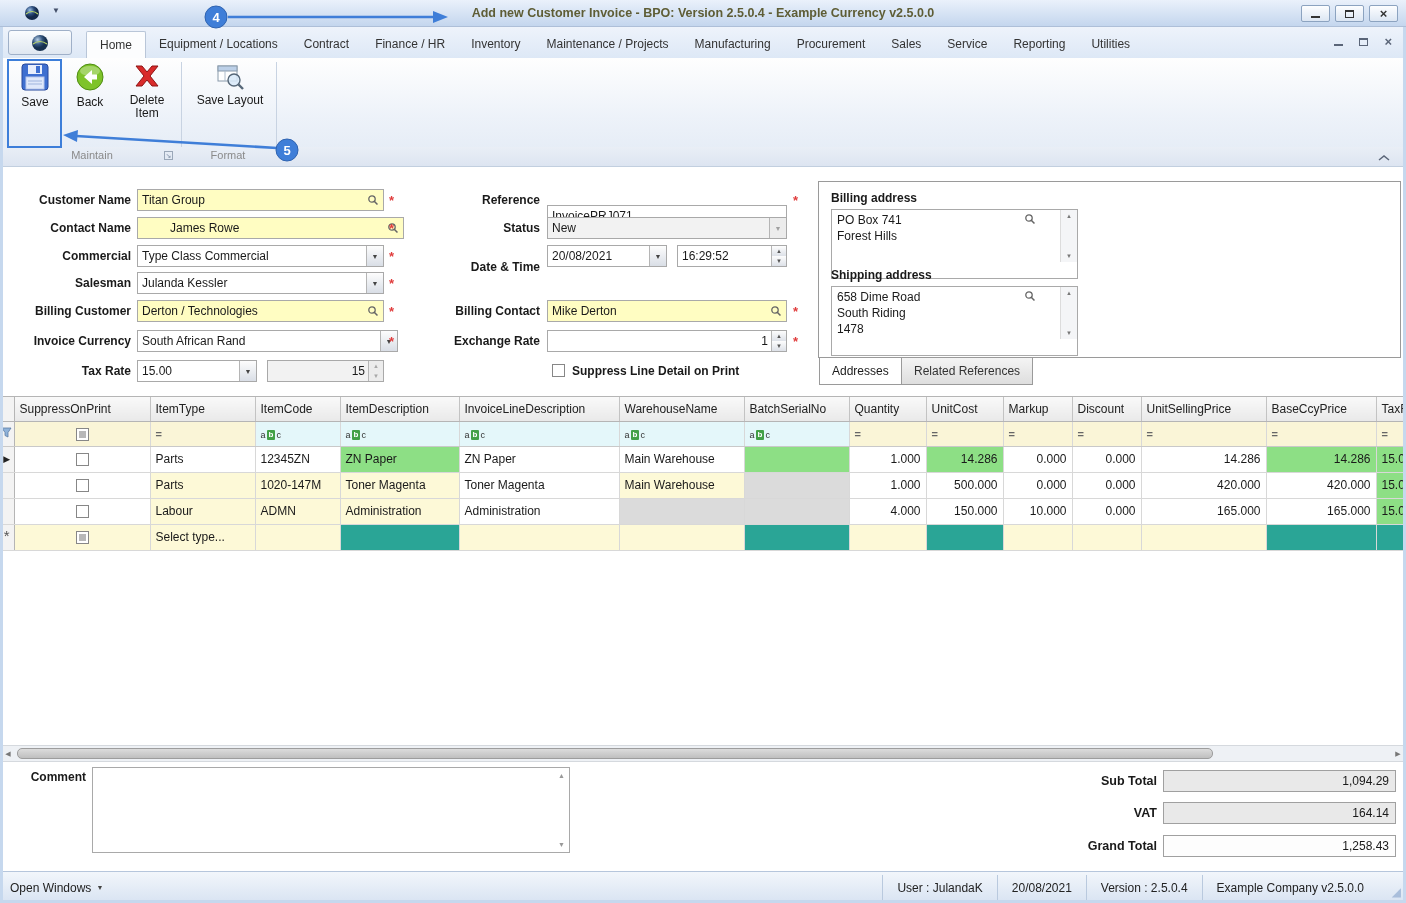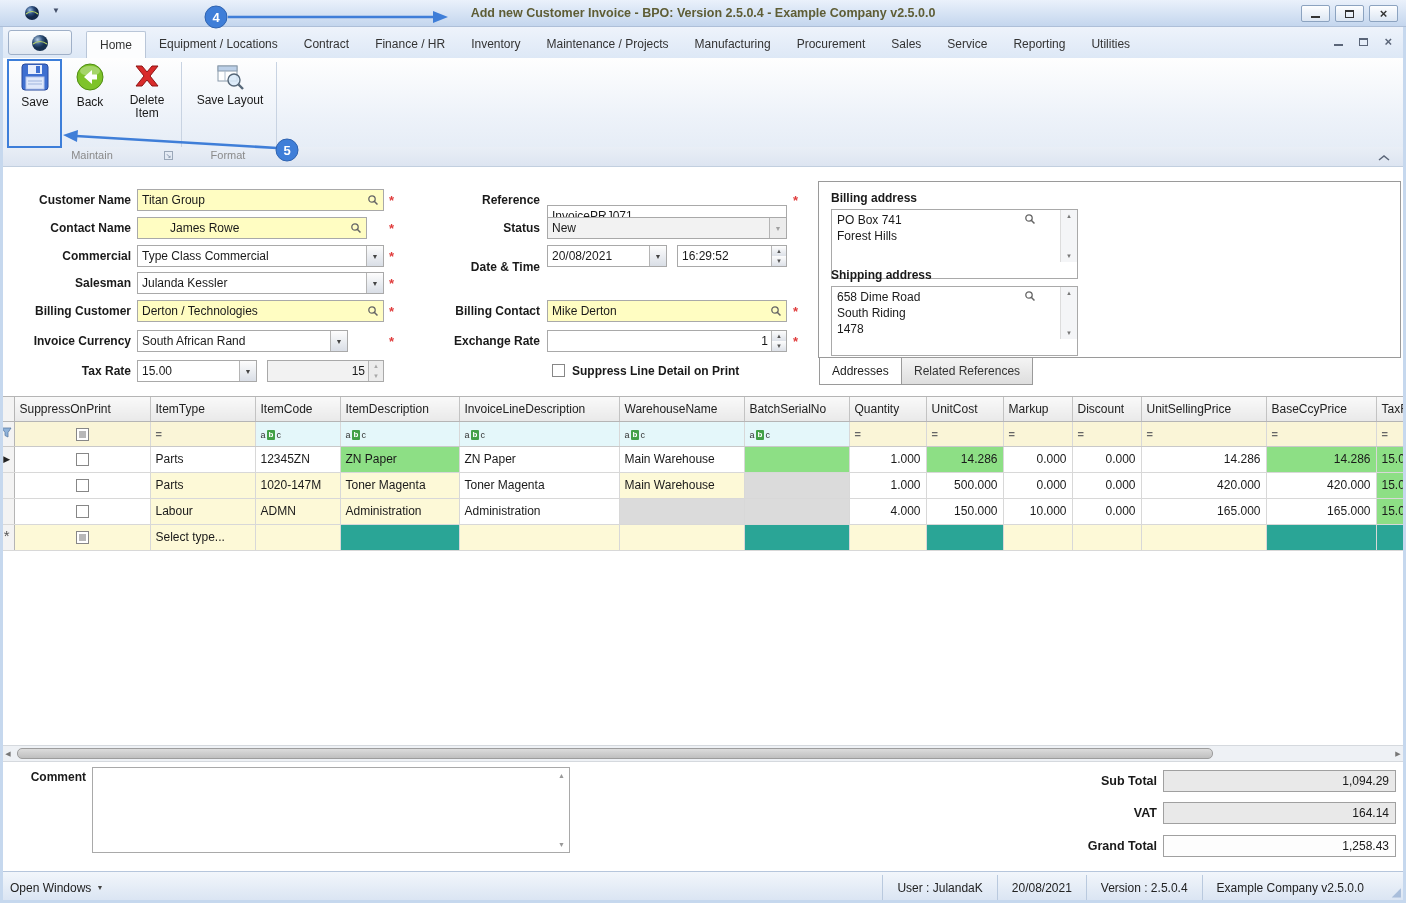--- a/index.html
+++ b/index.html
@@ -165,21 +165,21 @@
               <stop offset="0%" stop-color="#9ec2e8"></stop>
               <stop offset="60%" stop-color="#2a4a7a"></stop>
               <stop offset="100%" stop-color="#13294a"></stop>
             </radialGradient>
           </defs>
           <circle cx="8" cy="8" r="7" fill="url(#orb1)"></circle>
           <path d="M2 9 Q8 4 14 9" stroke="#b9d468" stroke-width="1.2" fill="none"></path>
         </svg>
     </span>
     <span class="qat-chevron">▼</span>
-    <div class="title-text">Add new Customer Invoice - BPO: Version 2.5.0.4 - Example Company v2.5.0.0</div>
+    <div class="title-text">Add new Customer Invoice - BPO: Version 2.5.0.4 - Example Currency v2.5.0.0</div>
     <div class="winbtns">
       <div class="wbtn">
           <span class="bar"></span>
         </div>
       <div class="wbtn">
           <span class="box"></span>
         </div>
       <div class="wbtn">
           <span class="xg">×</span>
         </div>
@@ -277,21 +277,21 @@
     <span class="sbtn">
         <svg width="12" height="12">
           <circle cx="5" cy="5" r="3.2" fill="none" stroke="#666" stroke-width="1.3"></circle>
           <line x1="7.5" y1="7.5" x2="10.5" y2="10.5" stroke="#666" stroke-width="1.5"></line>
         </svg>
       </span>
   </div>
   <span class="req" style="left:389px; top:189px;">*</span>
 
   <div class="flabel" style="top:217px;">Contact Name</div>
-  <div class="fld yellow" style="left:137px; top:217px; width:230px;padding-left:32px;">
+  <div class="fld yellow" style="left:137px; top:217px; width:267px;padding-left:32px;">
     <span class="fval">James Rowe</span>
     <span class="sbtn">
         <svg width="12" height="12">
           <circle cx="5" cy="5" r="3.2" fill="none" stroke="#666" stroke-width="1.3"></circle>
           <line x1="7.5" y1="7.5" x2="10.5" y2="10.5" stroke="#666" stroke-width="1.5"></line>
         </svg>
       </span>
   </div>
   <span class="req" style="left:389px; top:217px;">*</span>
 
@@ -315,21 +315,21 @@
     <span class="sbtn">
         <svg width="12" height="12">
           <circle cx="5" cy="5" r="3.2" fill="none" stroke="#666" stroke-width="1.3"></circle>
           <line x1="7.5" y1="7.5" x2="10.5" y2="10.5" stroke="#666" stroke-width="1.5"></line>
         </svg>
       </span>
   </div>
   <span class="req" style="left:389px; top:300px;">*</span>
 
   <div class="flabel" style="top:330px;">Invoice Currency</div>
-  <div class="fld" style="left:137px; top:330px; width:211px;">
+  <div class="fld" style="left:137px; top:330px; width:261px;">
     <span class="fval">South African Rand</span>
     <span class="ddbtn">▼</span>
   </div>
   <span class="req" style="left:389px; top:330px;">*</span>
 
   <div class="flabel" style="top:360px;">Tax Rate</div>
   <div class="fld" style="left:137px; top:360px; width:120px;">
     <span class="fval">15.00</span>
     <span class="ddbtn">▼</span>
   </div>

